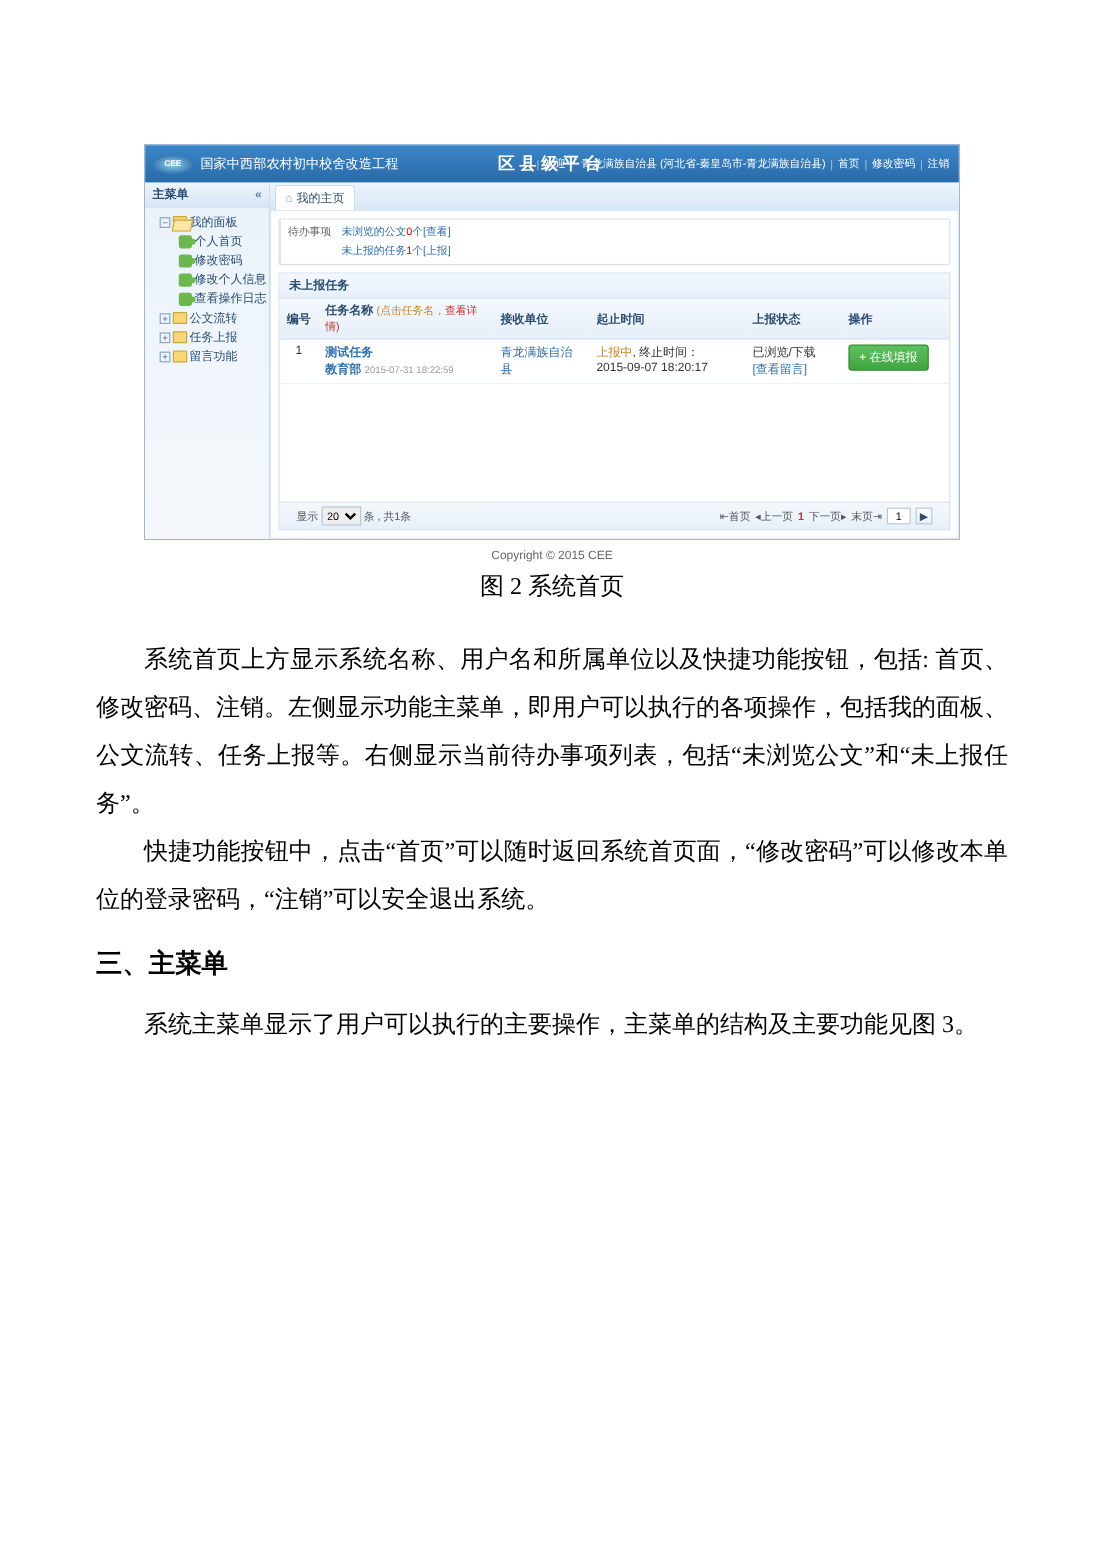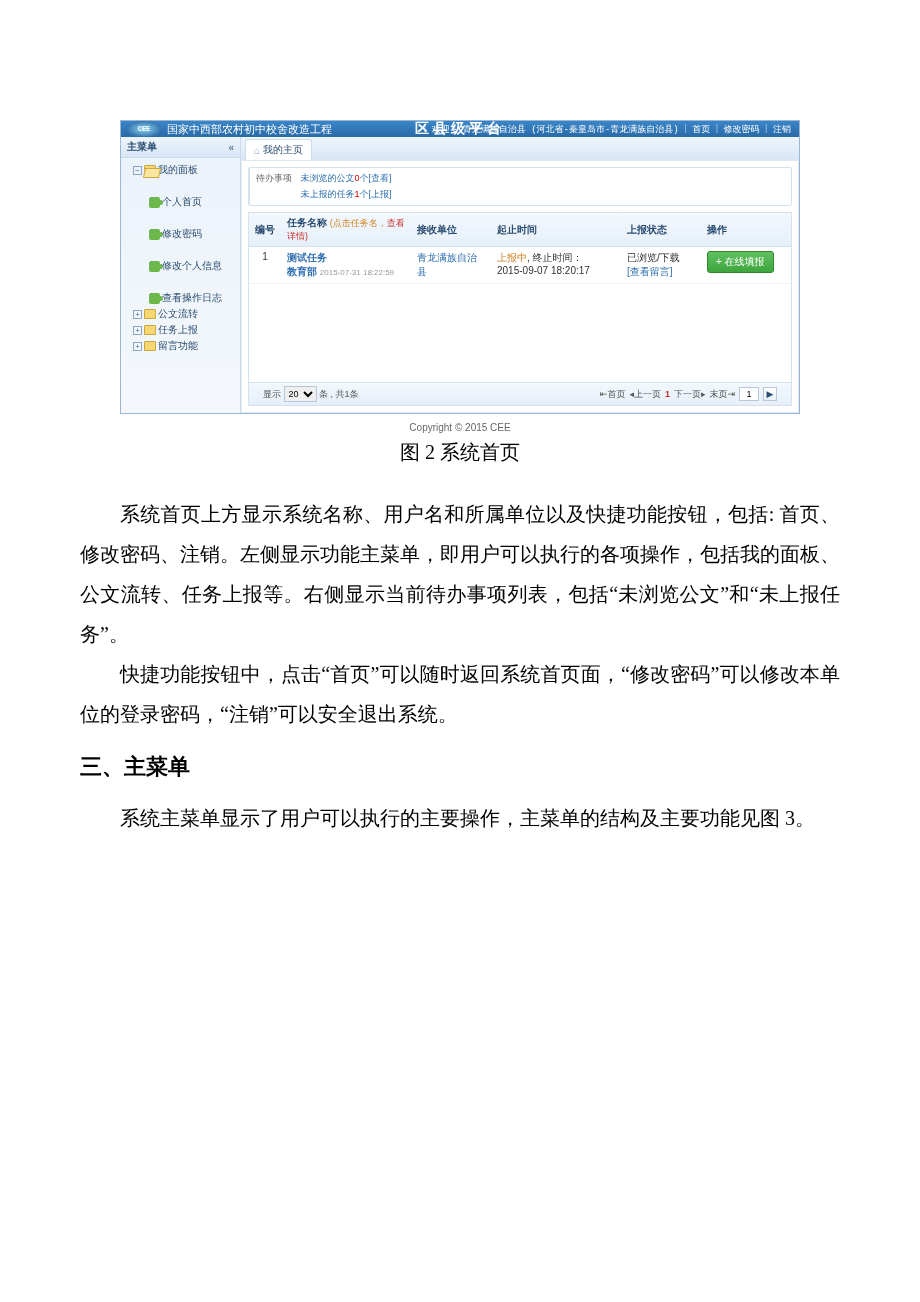--- a/index.html
+++ b/index.html
@@ -12,27 +12,26 @@
   }
   .screenshot {
     width: 680px;
     margin: 0 auto 8px auto;
     border: 1px solid #9bb7d6;
     font-family: "Microsoft YaHei", Arial, sans-serif;
     font-size: 10px;
     color: #333;
   }
   .top-banner {
-    height: 16px;
+    height: 31px;
     background: linear-gradient(to bottom, #3a86c8 0%, #2a6aa8 100%);
     display: flex;
     align-items: center;
     color: #fff;
     position: relative;
-    font-family: Liberation Mono, monospace;
   }
   .logo {
     width: 34px; height: 16px;
     background: radial-gradient(ellipse at center, #8fd4f0 0%, #2a6aa8 80%);
     border-radius: 50%;
     margin: 0 6px;
     display: flex; align-items: center; justify-content: center;
     font-size: 7px; font-weight: bold; color: #fff;
   }
   .banner-left { font-size: 11px; }
@@ -49,40 +48,40 @@
     display: flex;
     align-items: center;
     gap: 4px;
     padding-right: 8px;
     font-size: 9px;
   }
   .banner-right span { white-space: nowrap; }
   .banner-sep { color: #a0c8e8; }
   .main-layout { display: flex; background: #f6f9fc; }
   .sidebar {
-    width: 120px;
+    width: 104px;
     background: linear-gradient(to bottom, #eaf2fa, #f4f8fc);
     border-right: 1px solid #cddced;
   }
   .sidebar-header {
     background: linear-gradient(to bottom, #eef5fc, #d7e6f5);
     border-bottom: 1px solid #cddced;
     padding: 3px 6px;
     font-weight: bold;
     color: #2a4c70;
     display: flex;
     justify-content: space-between;
     align-items: center;
     font-size: 10px;
   }
   .collapse-btn { cursor: pointer; opacity: .7; }
   .tree { padding: 4px 2px; }
   .tree-row { display: flex; align-items: center; gap: 2px; padding: 1px 0; white-space: nowrap; }
   .tree-indent1 { padding-left: 10px; }
-  .tree-indent2 { padding-left: 26px; margin-top: 16px; }
+  .tree-indent2 { padding-left: 26px; }
   .tree-toggle { width: 9px; height: 9px; border: 1px solid #8aa6c4; color: #4a6c90;
     font-size: 8px; line-height: 7px; text-align: center; font-family: Arial; }
   .folder-icon { width: 12px; height: 10px; background: #f7d774; border: 1px solid #c9a840;
     border-radius: 1px 1px 0 0; position: relative; }
   .folder-open::before { content:""; position:absolute; left:-1px; top:2px; width:14px; height:8px;
     background:#fbe6a2; border:1px solid #c9a840; transform:skewX(-12deg); }
   .puzzle-icon { width: 11px; height: 11px; background: #6db84c; border-radius: 2px;
     position: relative; }
   .puzzle-icon::after { content:""; position:absolute; right:-3px; top:3px; width:5px; height:5px;
     background:#6db84c; border-radius:50%; }
@@ -242,20 +241,21 @@
               </div>
               <div style="margin-top:3px;">
                 <span class="label" style="visibility:hidden;">待办事项</span>
                 <span class="link-blue">未上报的任务</span><span class="count-red">1</span><span class="link-blue">个</span><span class="link-blue">[上报]</span>
               </div>
             </div>
           </div>
         </div>
 
         <div class="task-panel">
+          <div class="task-title">未上报任务</div>
           <table>
             <colgroup>
               <col style="width:32px">
                 <col>
                 <col style="width:80px">
                 <col style="width:130px">
                 <col style="width:80px">
                 <col style="width:90px">
             </colgroup>
             <thead>

